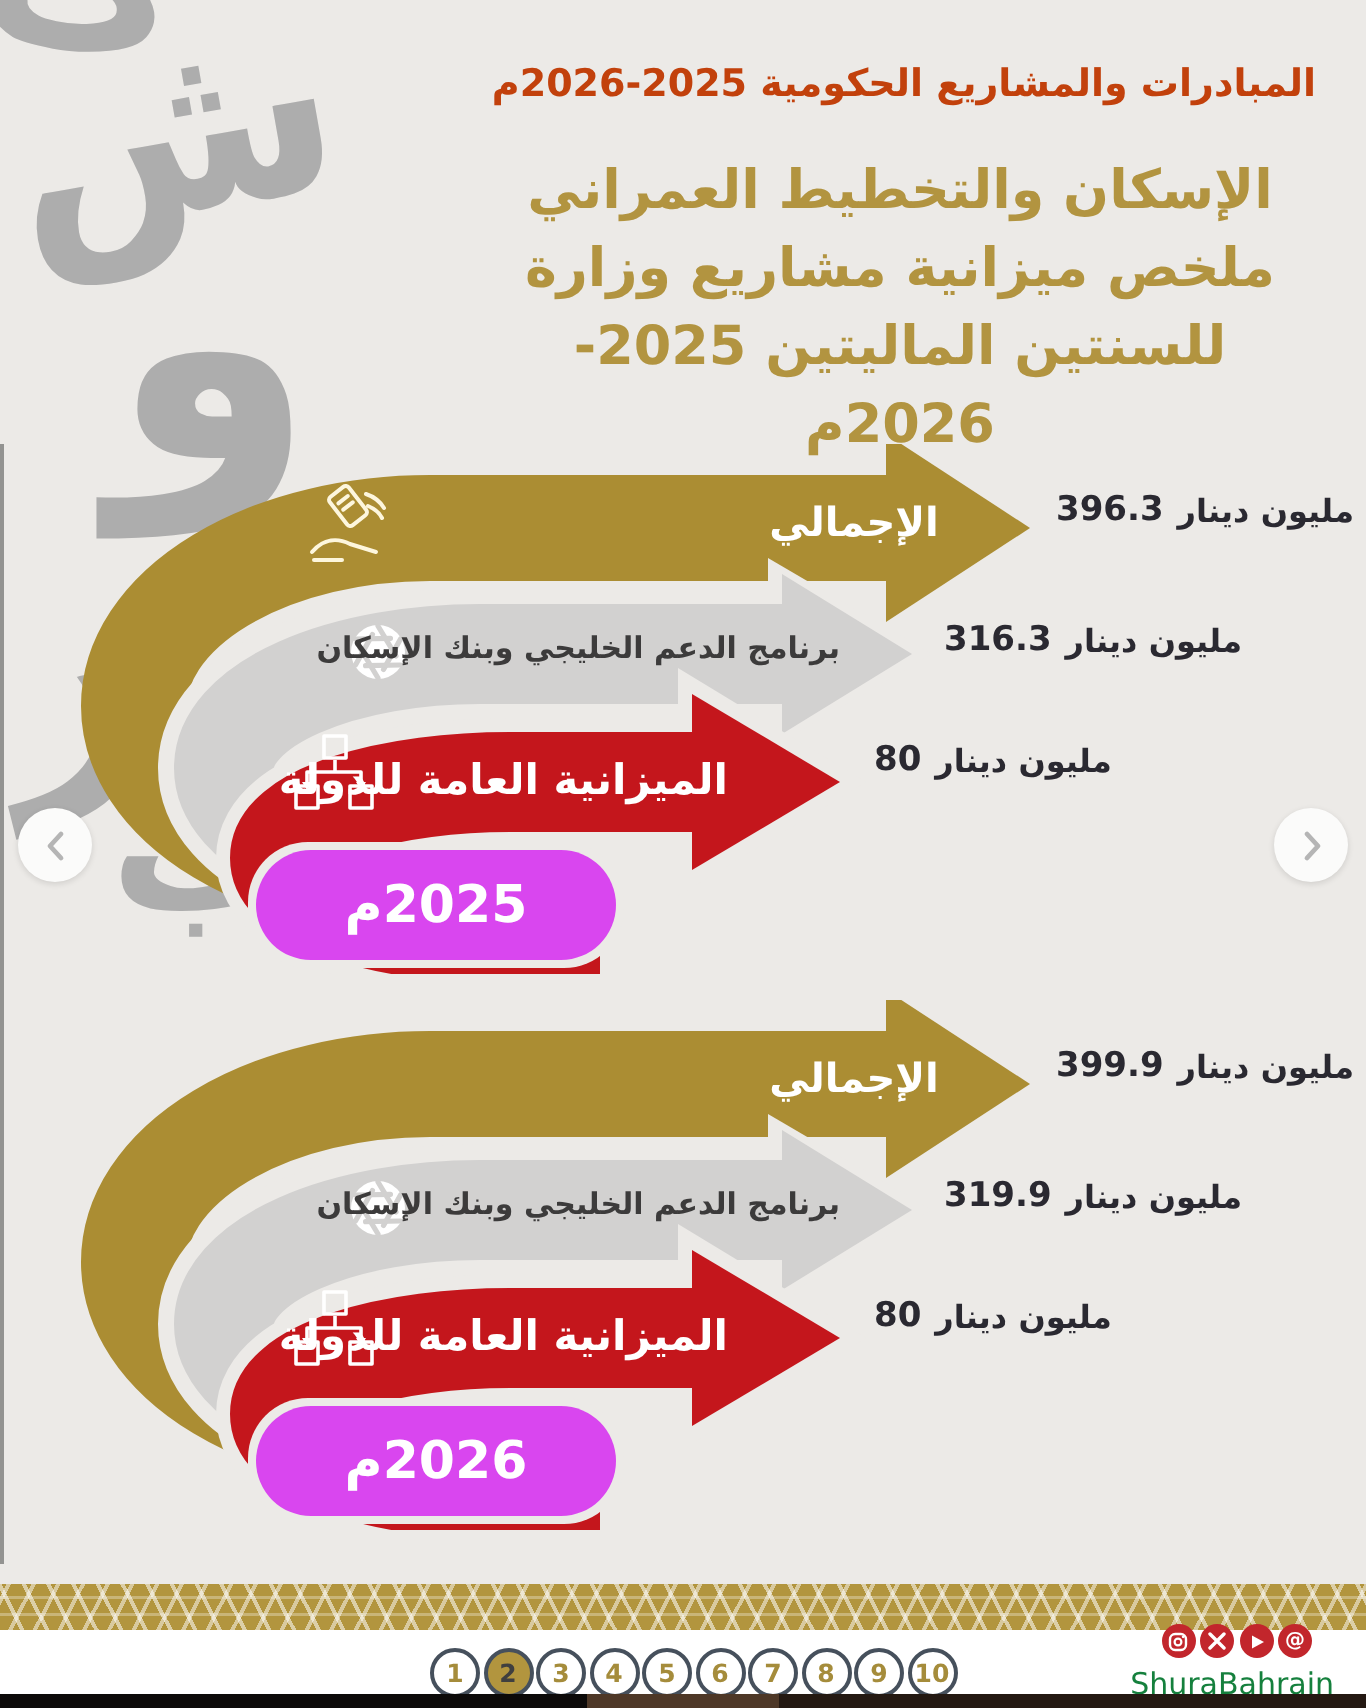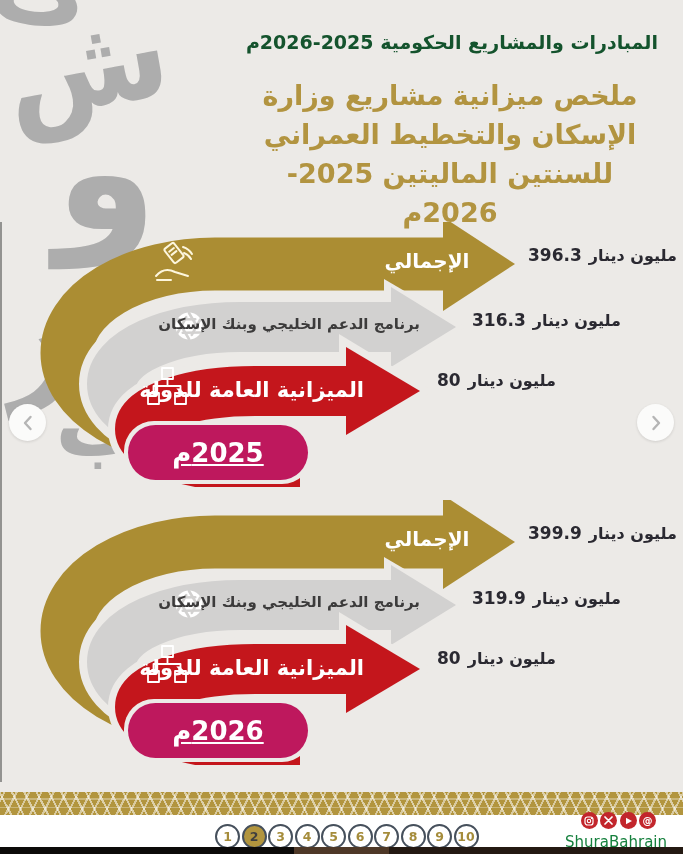--- a/index.html
+++ b/index.html
@@ -14,42 +14,42 @@
   .wm-b{font-size:120px;left:18px;top:66px;transform:rotate(-10deg);color:#a9a9a9;}
   .wm-c{font-size:165px;left:70px;top:150px;color:#9c9c9c;}
   .wm-d{font-size:140px;left:8px;top:320px;transform:rotate(-14deg);color:#b6b6b6;}
   .wm-e{font-size:90px;left:70px;top:440px;color:#c2c2c2;}
 
   .left-seam{position:absolute;left:0;top:222px;width:2px;height:560px;
              background:#4a4a4a;opacity:.55;}
 
   
   .kicker{position:absolute;right:25px;top:31px;width:480px;text-align:right;
-          direction:rtl;font-size:19px;font-weight:bold;color:#14532d;white-space:nowrap;}
+          direction:rtl;font-size:19px;font-weight:bold;color:#c2410c;white-space:nowrap;}
   .main-title{position:absolute;right:23px;top:76px;width:420px;text-align:center;
           direction:rtl;font-size:27px;font-weight:bold;color:#b29440;line-height:1.45;}
 
   
   .group{position:absolute;left:0;width:683px;height:265px;}
   .group svg.arrows{position:absolute;left:0;top:0;}
   .row-label{position:absolute;direction:rtl;text-align:center;font-weight:bold;white-space:nowrap;}
   .total-label{left:352px;top:27px;width:150px;color:#fff;font-size:20px;}
   .program-label{left:185px;top:93px;width:235px;color:#3c3b3b;font-size:15px;}
   .state-label{left:192px;top:156px;width:172px;color:#fff;font-size:21px;}
   .value{position:absolute;display:flex;direction:ltr;align-items:center;gap:7px;
          color:#2a2931;font-weight:bold;white-space:nowrap;}
   .value .num{font-size:17px;}
   .value .unit{font-size:16px;}
   .total-value{left:528px;top:23px;}
   .program-value{left:472px;top:88px;}
   .state-value{left:437px;top:148px;}
   .year-pill{position:absolute;left:128px;top:203px;width:180px;height:55px;
-             background:#be185d;border-radius:28px;display:flex;align-items:center;
+             background:#d946ef;border-radius:28px;display:flex;align-items:center;
              justify-content:center;color:#fff;font-size:26px;font-weight:bold;
-             direction:rtl;letter-spacing:1px;text-decoration:underline;}
+             direction:rtl;letter-spacing:1px;}
   .arrow-icon{position:absolute;}
   .icon-money{left:150px;top:16px;}
   .icon-aperture{left:170px;top:85px;}
   .icon-cubes{left:144px;top:142px;}
 
   
   .nav-btn{position:absolute;width:37px;height:37px;border-radius:50%;background:#fbfbfa;
            box-shadow:0 1px 3px rgba(0,0,0,.12);display:flex;align-items:center;
            justify-content:center;cursor:pointer;}
   .nav-prev{left:9px;top:404px;}
@@ -87,22 +87,22 @@
     <span class="wm-a">ى</span>
     <span class="wm-b">ش</span>
     <span class="wm-c">و</span>
     <span class="wm-d">ر</span>
     <span class="wm-e">ب</span>
   </div>
   <div class="left-seam"></div>
 
   <div class="kicker">المبادرات والمشاريع الحكومية 2025‐2026م</div>
   <div class="main-title">
+    <div>الإسكان والتخطيط العمراني</div>
     <div>ملخص ميزانية مشاريع وزارة</div>
-    <div>الإسكان والتخطيط العمراني</div>
     <div>للسنتين الماليتين 2025‐2026م</div>
   </div>
 
   <div class="group" style="top:222px">
     <svg class="arrows" width="683" height="265" viewBox="0 0 683 265">
 
       <path d="M445 42 L215 42 A148 89 0 0 0 215 220 L268 220" fill="none" stroke="#ab8d33" stroke-width="53"></path>
       <polygon points="443,-5 443,89 515,42" fill="#ab8d33"></polygon>
 
       <path d="M393 105 L240 105 A128 57 0 0 0 240 219 L278 219" fill="none" stroke="#eceae7" stroke-width="66"></path>

